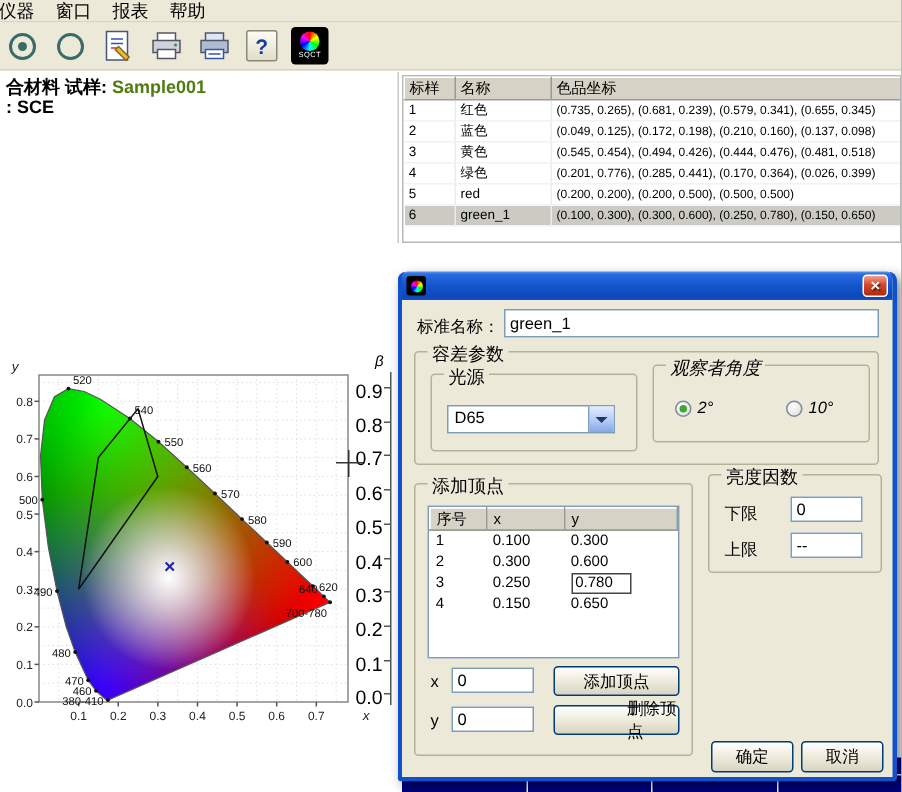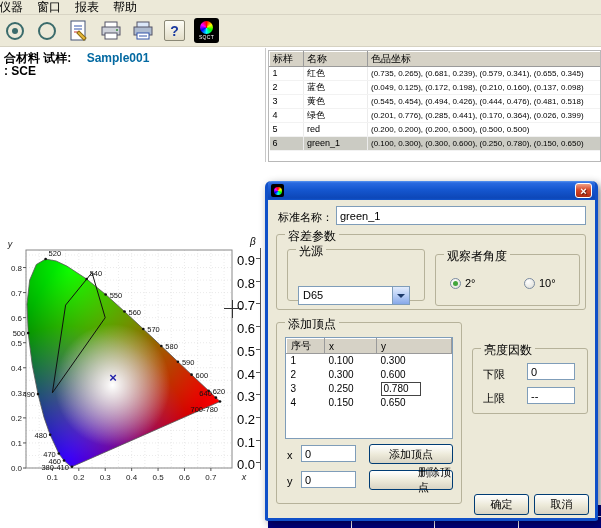--- a/index.html
+++ b/index.html
@@ -21,21 +21,21 @@
           display:flex;align-items:center;justify-content:center;}
   .help-q::before{content:"?";color:#1a3aa0;font-weight:bold;font-size:14px;}
   .sqct-logo{width:25px;height:25px;background:#000;border-radius:3px;display:flex;flex-direction:column;
              align-items:center;justify-content:center;}
   .sqct-swirl{width:13px;height:13px;border-radius:50%;
               background:conic-gradient(#f00,#ff0,#0f0,#0ff,#00f,#f0f,#f00);}
   .sqct-text{color:#fff;font-size:5px;line-height:6px;letter-spacing:.3px;}
 
   
   .sample-line1{position:absolute;left:4px;top:50px;font-size:12px;font-weight:bold;white-space:nowrap;}
-  .sample-name{color:#0369a1;margin-left:12px;}
+  .sample-name{color:#4d7c0f;}
   .sample-line2{position:absolute;left:4px;top:64px;font-size:12px;font-weight:bold;}
 
   
   .table-wrap{position:absolute;left:268px;top:50px;width:333px;height:112px;background:#fff;
               border:1px solid #b8b8b8;overflow:hidden;}
   .std-table{border-collapse:collapse;width:100%;table-layout:fixed;}
   .std-table th{background:#d6d2c6;font-size:10px;font-weight:normal;text-align:left;height:13px;
                 padding:0 3px;border:1px solid;border-color:#ffffff #9a9a9a #9a9a9a #ffffff;white-space:nowrap;overflow:hidden;}
   .std-table td{font-size:9px;height:13px;line-height:13px;padding:0 3px;border-right:1px solid #ececec;
                 border-bottom:1px solid #f2f2f2;white-space:nowrap;overflow:hidden;}
@@ -415,29 +415,29 @@
     </div>
     <div class="dlg-body">
       <span class="dlg-label" style="left:10px;top:10px;">标准名称：</span>
       <input class="tbox" style="left: 68px; top: 6px; width: 250px; height: 19px;" value="green_1">
 
       <div class="groupbox" style="left:8px;top:34px;width:310px;height:76px;">
         <span class="legend">容差参数</span>
 
         <div class="groupbox" style="left:10px;top:14px;width:138px;height:52px;">
           <span class="legend">光源</span>
-          <div class="combo" style="left:10px;top:20px;width:112px;height:19px;margin-top:16px;">
+          <div class="combo" style="left:10px;top:20px;width:112px;height:19px;">
             <span class="combo-text">D65</span>
             <span class="combo-btn">
                 <span class="combo-arrow"></span>
               </span>
           </div>
         </div>
 
-        <div class="groupbox" style="left:158px;top:19px;width:145px;height:52px;">
+        <div class="groupbox" style="left:158px;top:8px;width:145px;height:52px;font-style:italic;">
           <span class="legend">观察者角度</span>
           <label class="radio obs-radio sel" style="left:14px;top:22px;">
             <span class="rdot"></span>
             <span>2°</span>
           </label>
           <label class="radio obs-radio" style="left:88px;top:22px;">
             <span class="rdot"></span>
             <span>10°</span>
           </label>
         </div>
@@ -487,21 +487,21 @@
 
         <span class="dlg-label" style="left:10px;top:126px;">x</span>
         <input class="tbox" style="left: 24px; top: 122px; width: 55px; height: 17px;" value="0">
         <span class="btn" style="left:92px;top:121px;width:84px;height:20px;">添加顶点</span>
 
         <span class="dlg-label" style="left:10px;top:152px;">y</span>
         <input class="tbox" style="left: 24px; top: 148px; width: 55px; height: 17px;" value="0">
         <span class="btn" style="left:92px;top:147px;width:84px;height:20px;padding-left:48px;">删除顶点</span>
       </div>
 
-      <div class="groupbox" style="left:204px;top:148px;width:116px;height:66px;">
+      <div class="groupbox" style="left:204px;top:116px;width:116px;height:66px;">
         <span class="legend">亮度因数</span>
         <span class="dlg-label" style="left:10px;top:18px;">下限</span>
         <input class="tbox" style="left: 54px; top: 14px; width: 48px; height: 17px;" value="0">
         <span class="dlg-label" style="left:10px;top:42px;">上限</span>
         <input class="tbox" style="left: 54px; top: 38px; width: 48px; height: 17px;" value="--">
       </div>
 
       <span class="btn" style="left:206px;top:294px;width:55px;height:21px;">确定</span>
       <span class="btn" style="left:266px;top:294px;width:55px;height:21px;">取消</span>
     </div>

